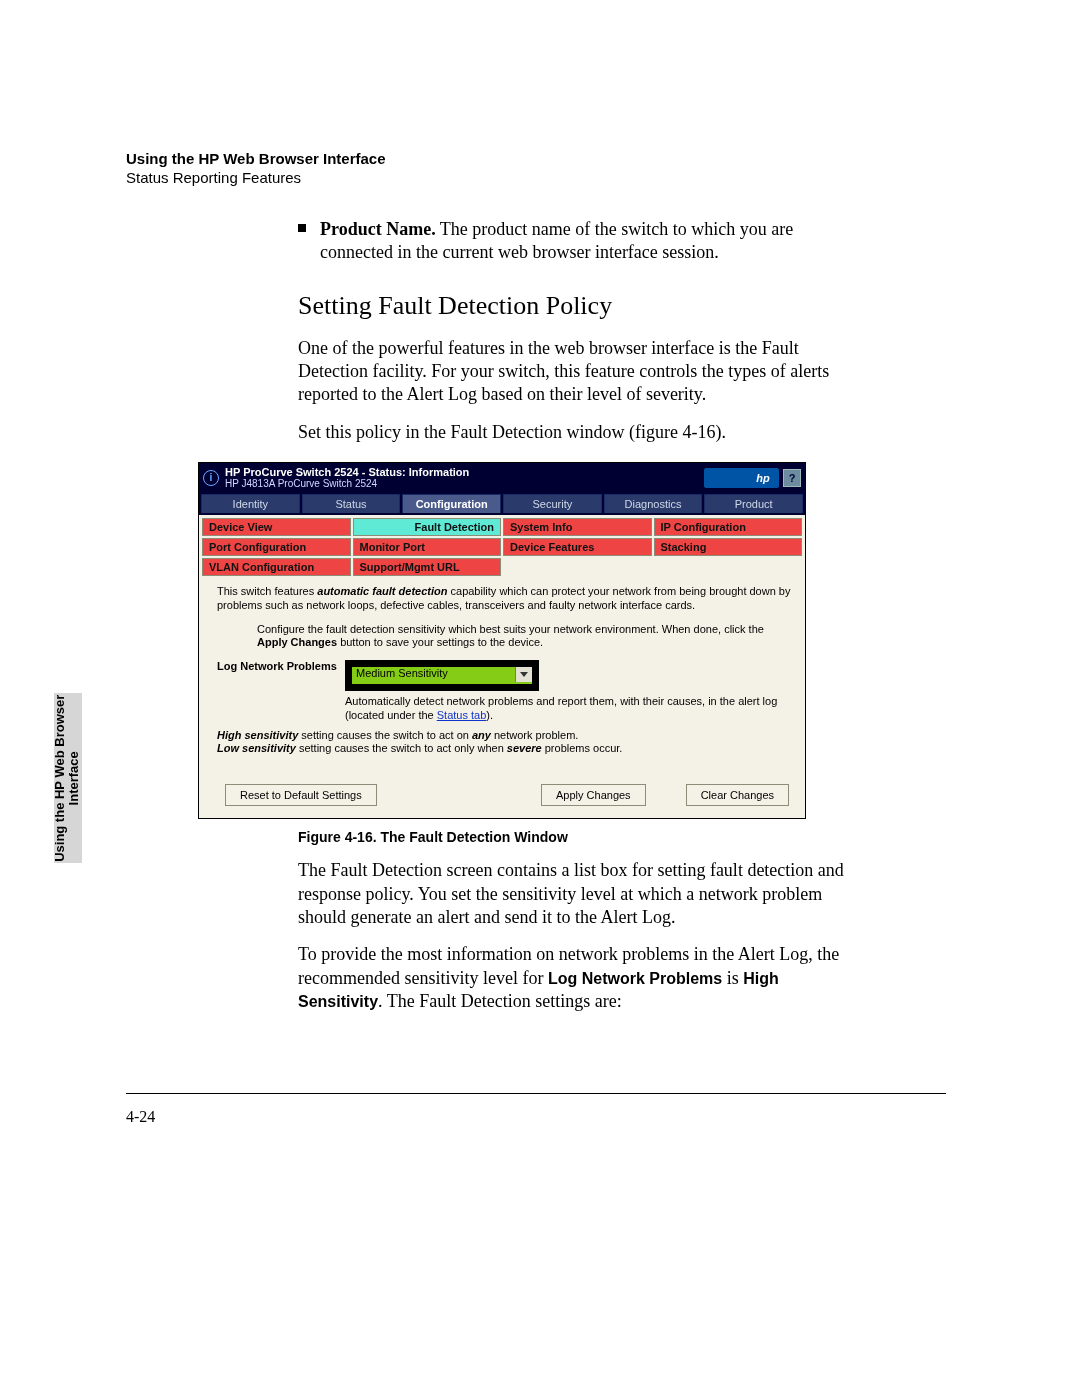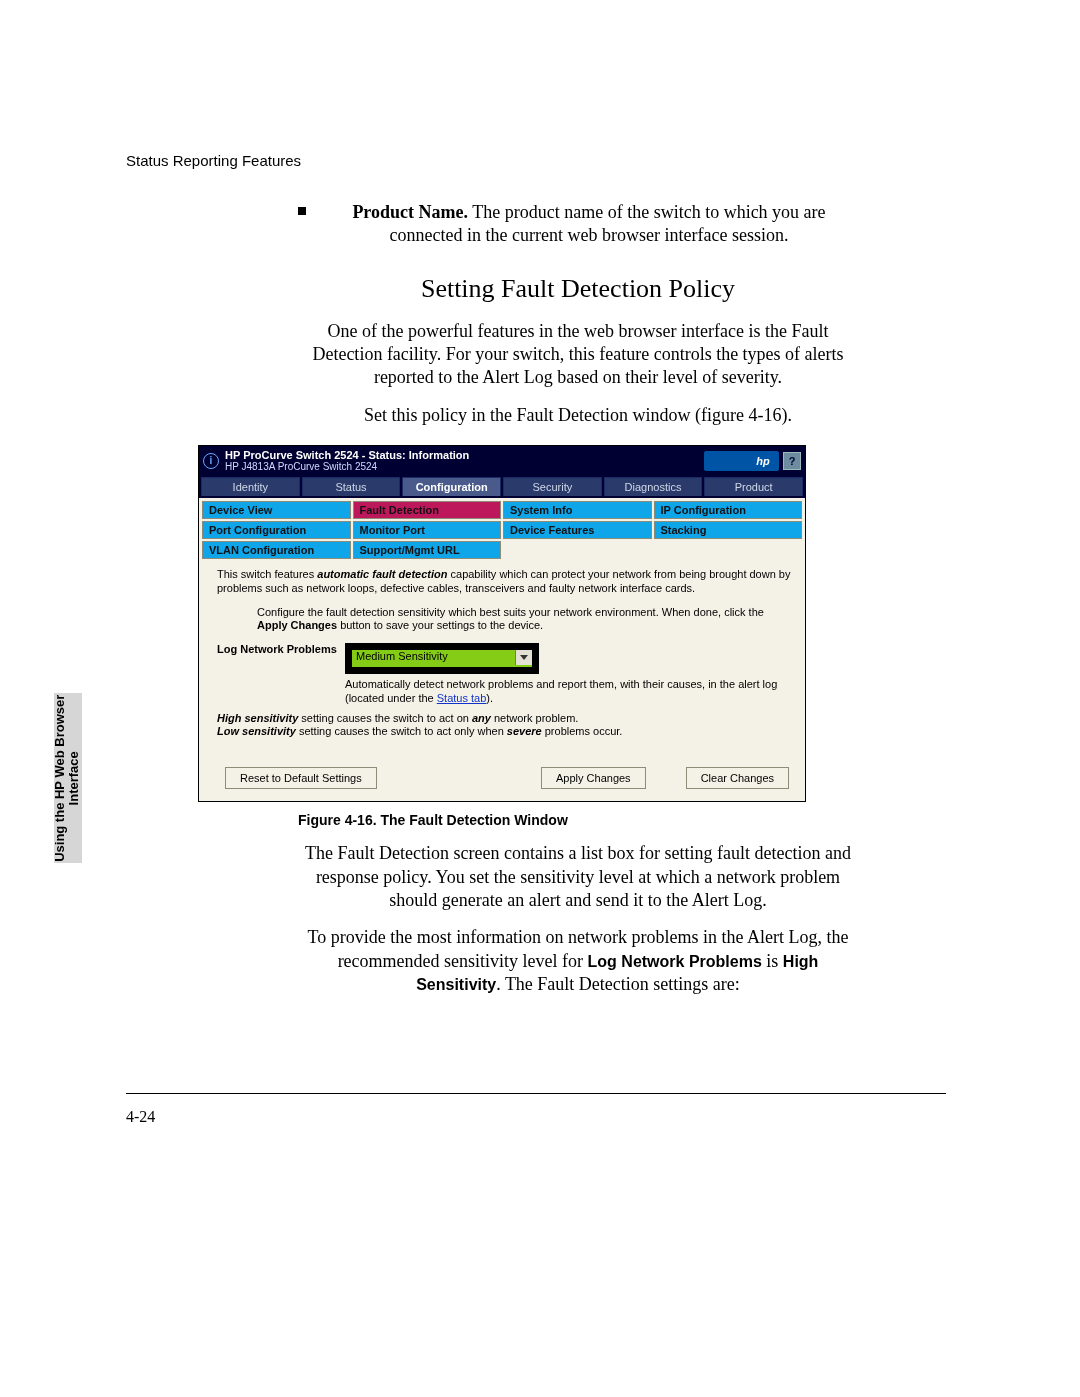--- a/index.html
+++ b/index.html
@@ -46,21 +46,20 @@
   .sub {
     font-family: Arial, Helvetica, sans-serif;
     font-size: 15px;
     margin-top: 2px;
   }
   .indent {
     margin-left: 172px;
     width: 560px;
     font-size: 18px;
     line-height: 1.3;
-    text-align: center;
   }
   .bullet-row {
     display: flex;
     gap: 14px;
   }
   .bullet-sq {
     width: 8px; height: 8px; background: #000; margin-top: 6px; flex: 0 0 auto;
   }
   .h2 {
     margin-top: 24px;
@@ -119,27 +118,28 @@
   .content-area {
     background:#f4f1e6; padding:0 0 10px 0;
   }
   .subtab-grid {
     display:grid;
     grid-template-columns: repeat(4, 1fr);
     gap:0;
     padding:2px;
   }
   .subbtn {
-    border:1px solid #8c8c78; background:#0ea5e9; padding:2px 6px;
+    border:1px solid #8c8c78; background:#ef4444; padding:2px 6px;
     font-family:Arial,Helvetica,sans-serif; font-size:11px;
     cursor:pointer; text-align:left; font-weight:bold; color:#111;
     margin:1px;
   }
   .subbtn.sel {
-    background:#be185d;
+    background:#5eead4;
+    text-align:right;
   }
   .fig-body {
     padding:6px 10px 4px 18px; font-size:11px; line-height:1.25;
   }
   .fig-row { margin-top:10px; display:flex; align-items:flex-start; gap:8px;}
   .dropdown {
     display:inline-flex; border:7px solid #000000;
     background:#84cc16; height:17px; width:180px; position:relative;
   }
   .dropdown span { padding:0 4px; font-size:11px; }
@@ -172,20 +172,21 @@
 <body>
 
 <div class="side-tab">
   <div class="side-tab-text">
     <span>Using the HP Web Browser</span><br>
     <span>Interface</span>
   </div>
 </div>
 
 <div class="page">
+  <div class="chapter">Using the HP Web Browser Interface</div>
   <div class="sub">Status Reporting Features</div>
 
   <div class="indent" style="margin-top:32px;">
     <div class="bullet-row">
       <div class="bullet-sq"></div>
       <div>
         <b>Product Name.</b><span> The product name of the switch to which you are connected in the current web browser interface session.</span>
       </div>
     </div>
 

